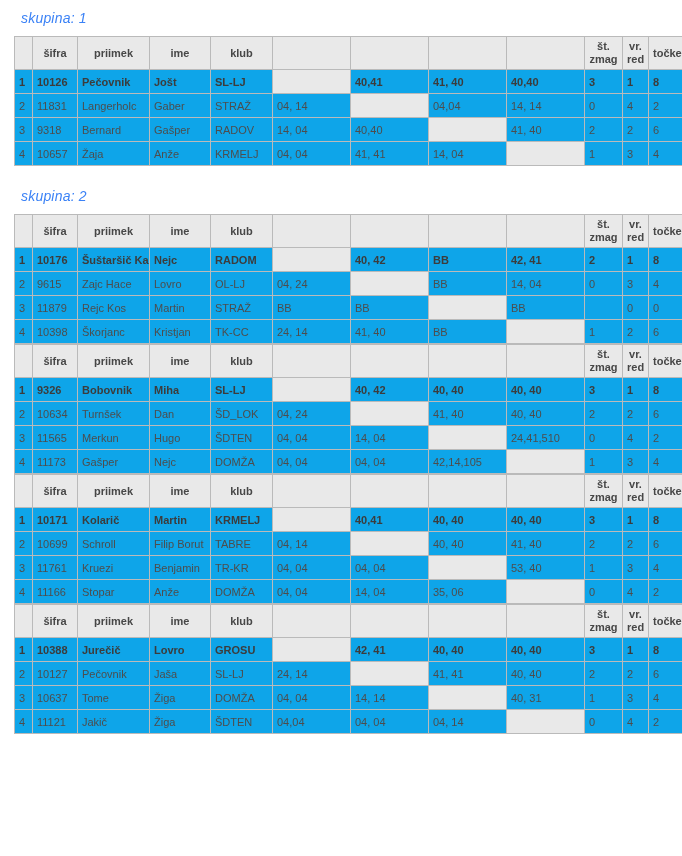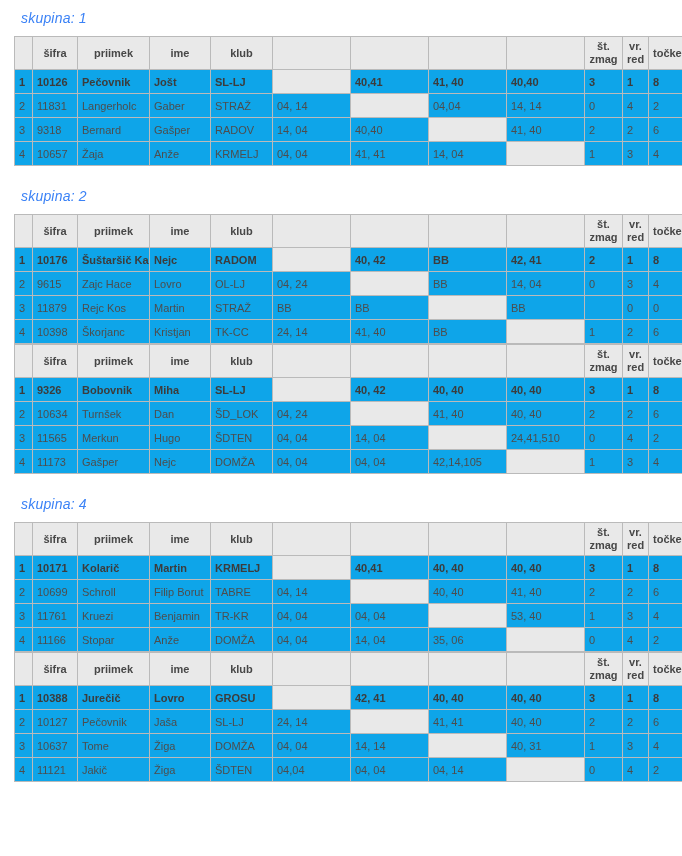--- a/index.html
+++ b/index.html
@@ -325,21 +325,20 @@
             <td class="">42,14,105</td>
             <td class="self"></td>
             <td>1</td>
             <td>3</td>
             <td>4</td>
           </tr>
         </tbody>
       </table>
     </div>
     <div class="section">
-      <div class="group-title">skupina: 4</div>
       <table class="results">
         <colgroup>
           <col class="c-rank">
           <col class="c-sifra">
           <col class="c-priim">
           <col class="c-ime">
           <col class="c-klub">
           <col class="c-score">
           <col class="c-score">
           <col class="c-score">

